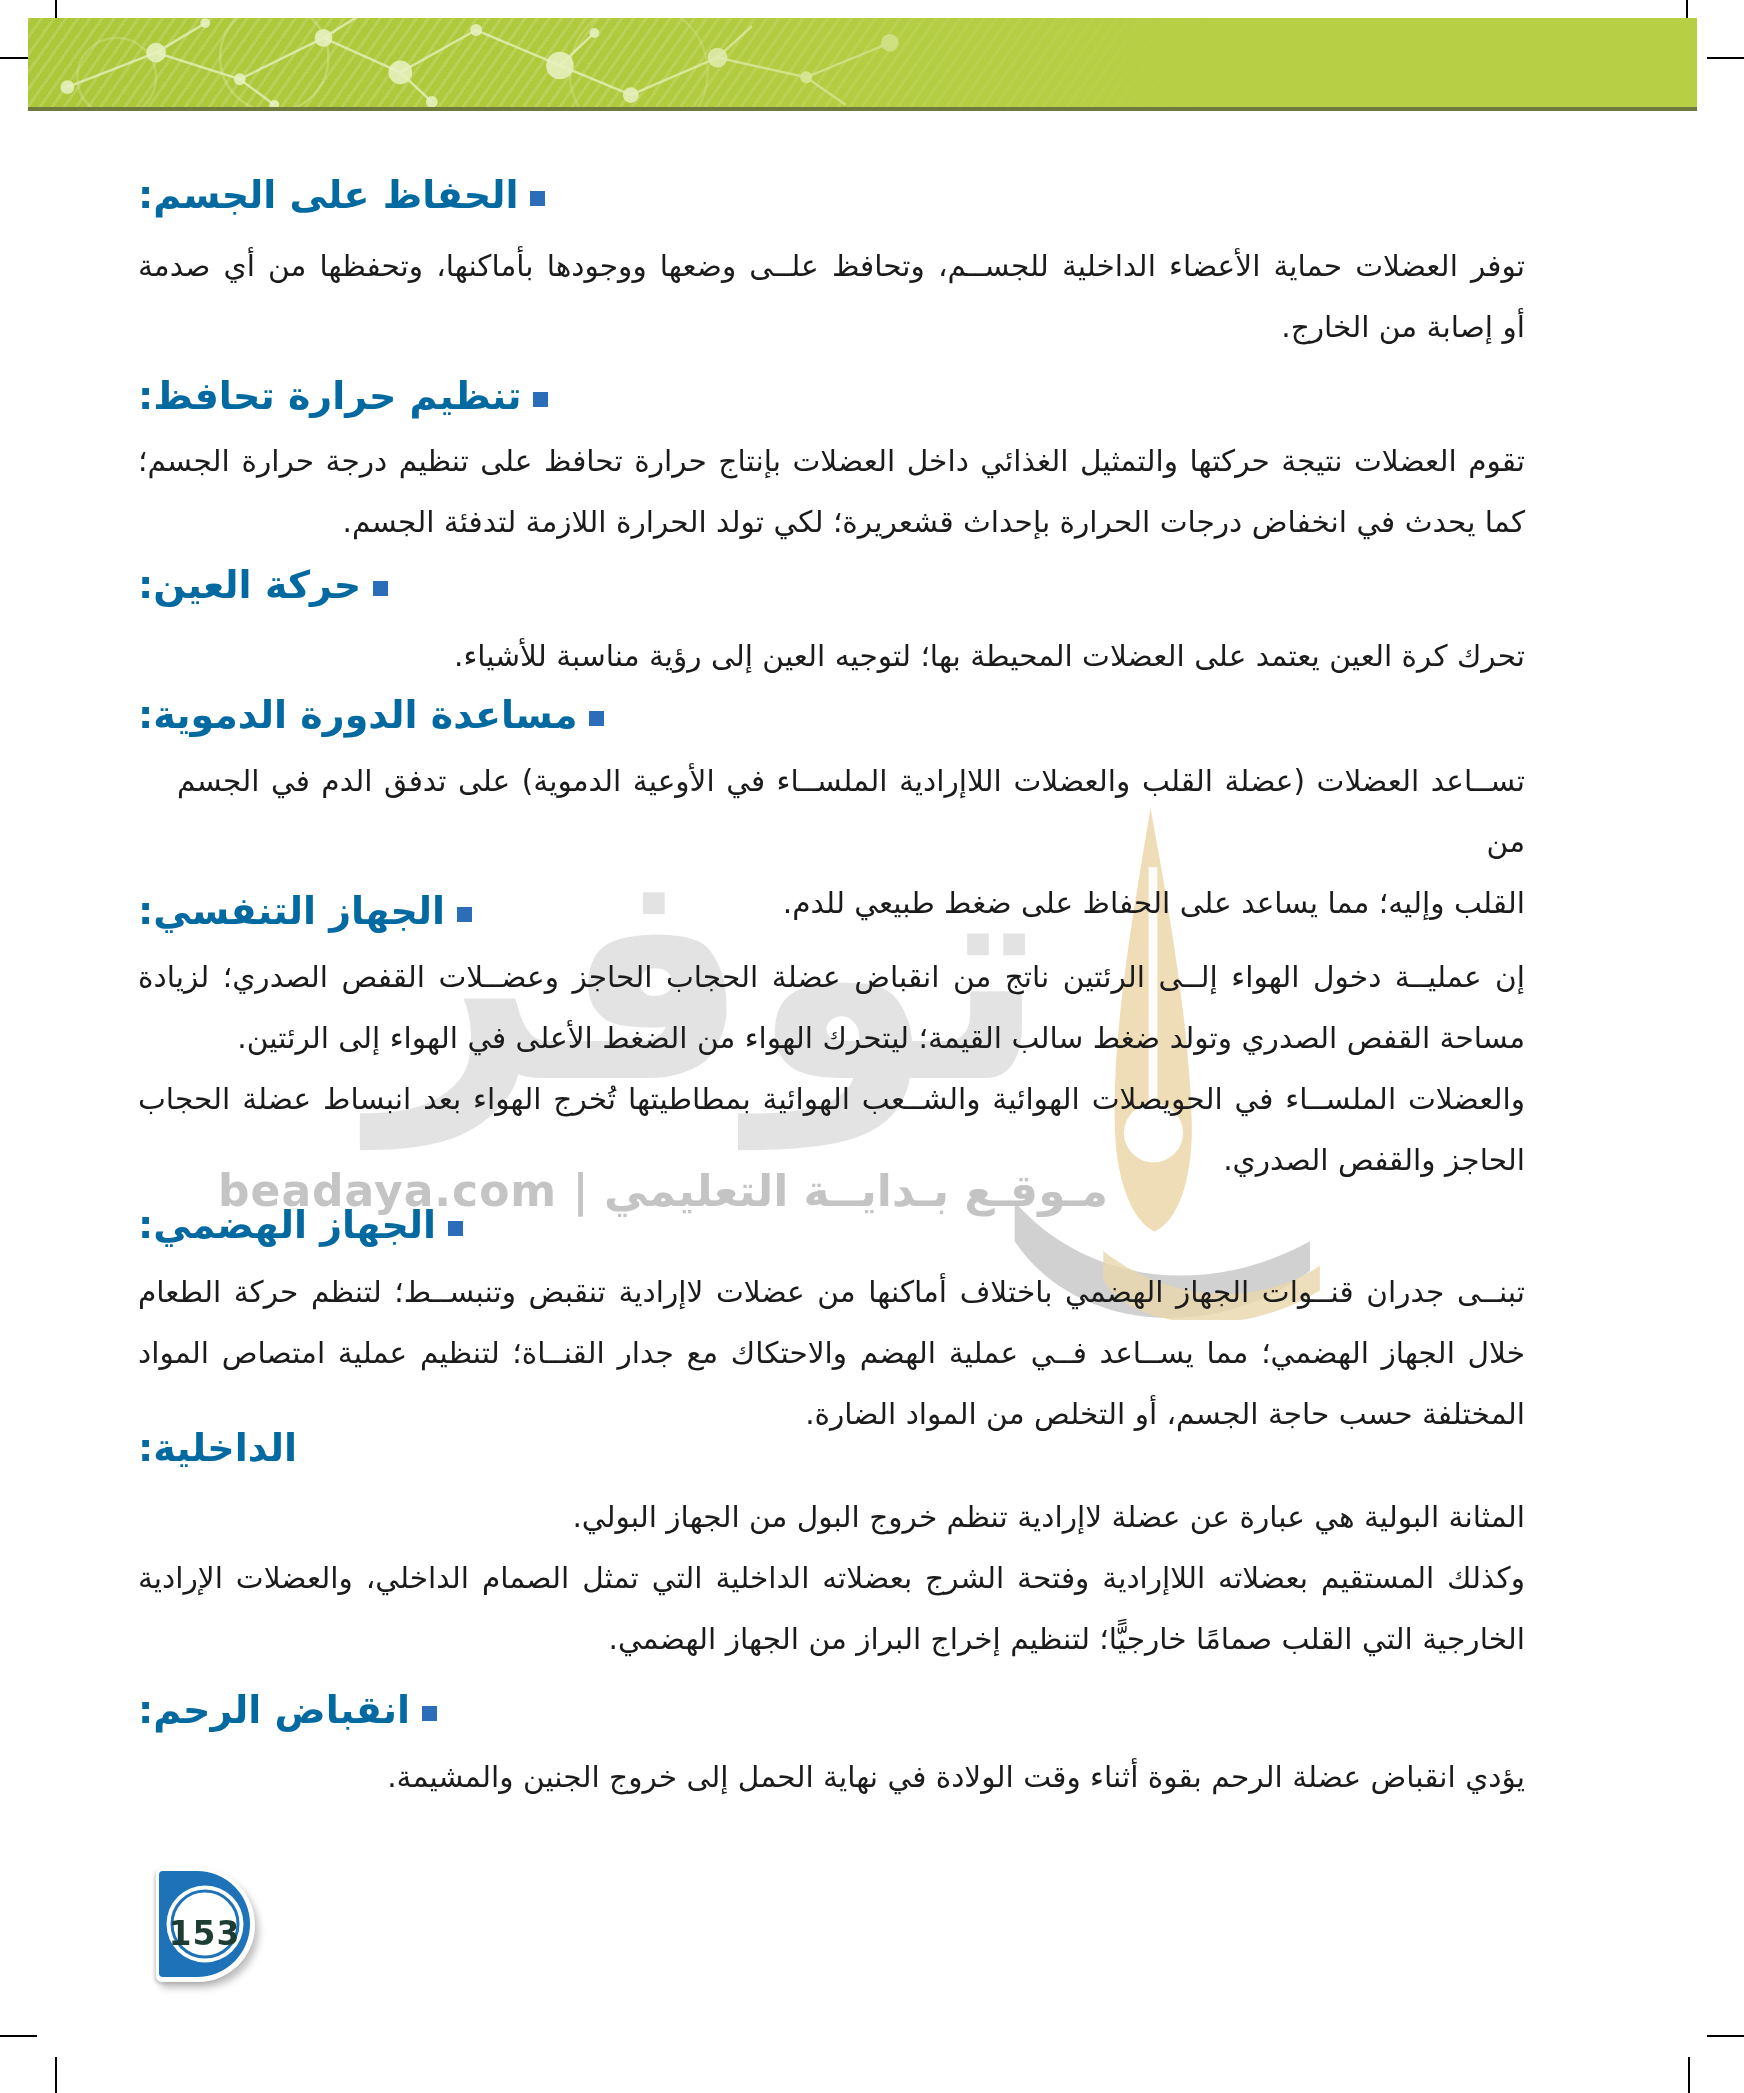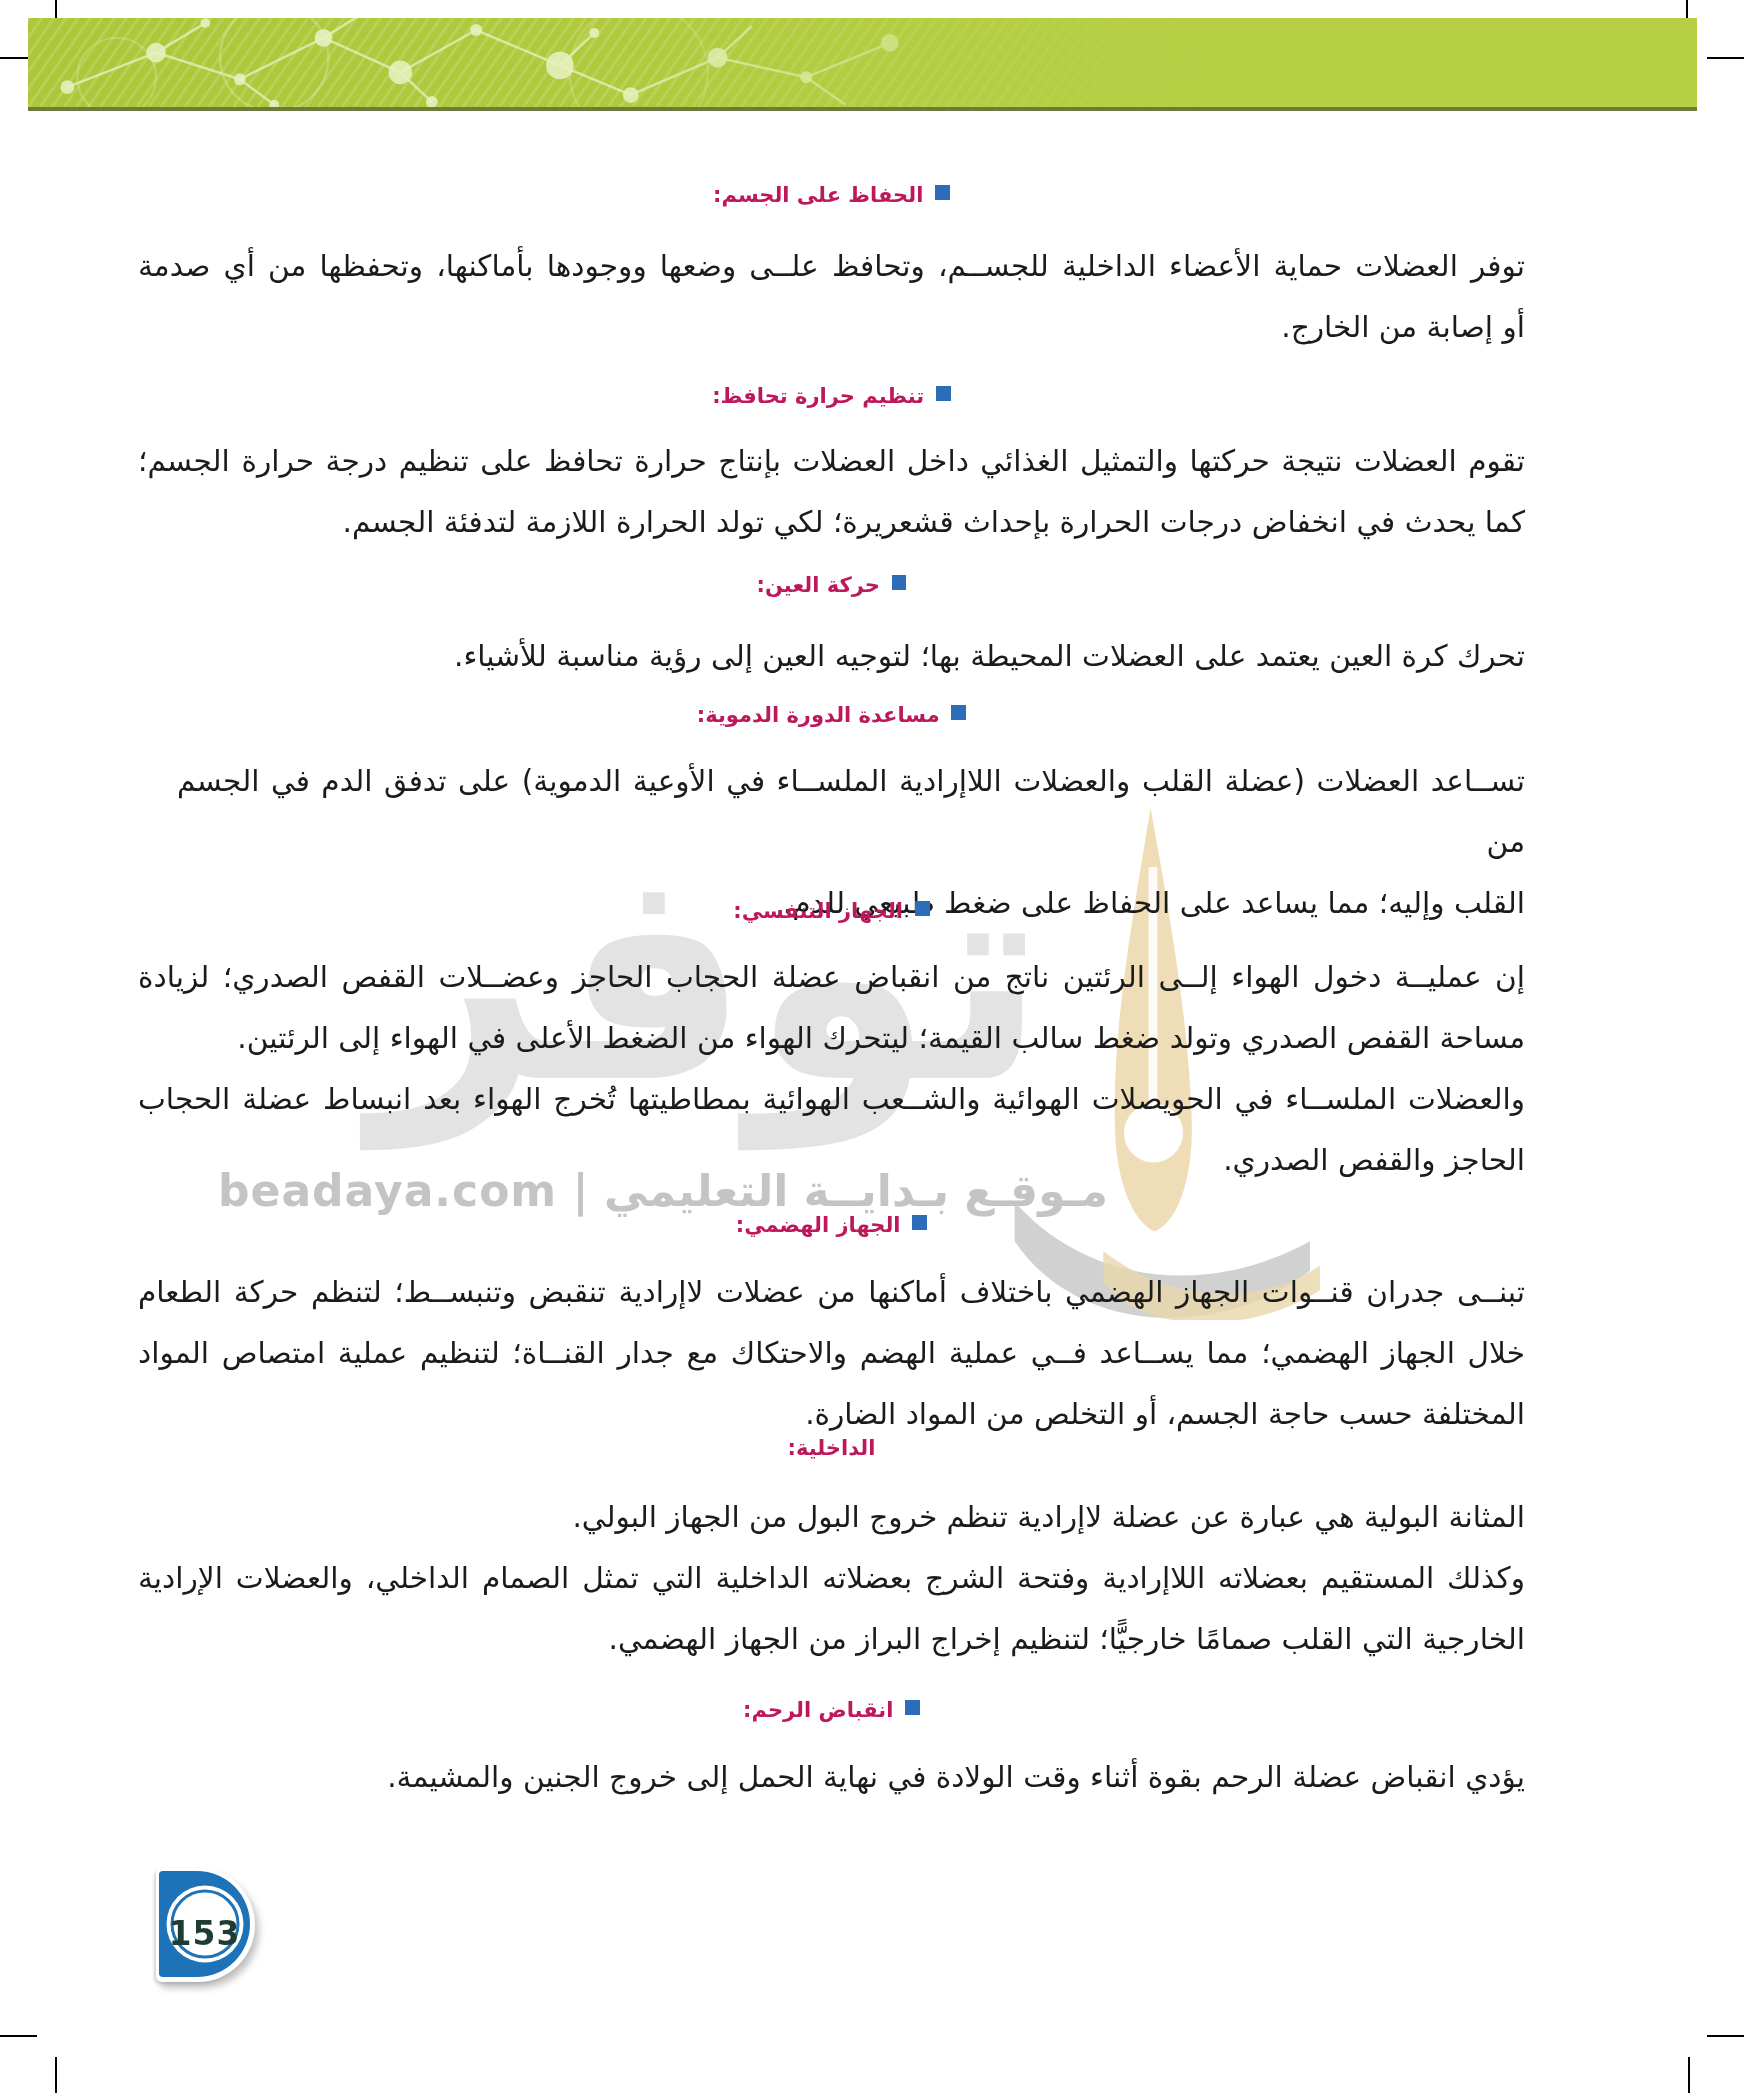--- a/index.html
+++ b/index.html
@@ -32,21 +32,21 @@
   }
   .wm-caption{
     position:absolute;left:251px;top:1165px;width:857px;height:55px;
     font-size:44px;font-weight:bold;color:#c4c4c4;direction:rtl;
     text-align:center;letter-spacing:1px;z-index:0;white-space:nowrap;
   }
   .wm-pen{position:absolute;left:985px;top:808px;z-index:0;}
   
   .section{position:absolute;left:138px;width:1387px;direction:rtl;z-index:2;}
   .heading{
-    font-size:21px;font-weight:bold;color:#be185d;text-align:center;
+    font-size:38px;font-weight:bold;color:#0369a1;text-align:left;
     line-height:41px;white-space:nowrap;
   }
   .heading .bullet{
     display:inline-block;width:14.8px;height:14.8px;background:#2b6db8;
     margin-left:11.8px;vertical-align:2px;
   }
   .para{position:absolute;left:0;right:0;}
   .line{
     font-size:29.6px;font-weight:normal;color:#1b1b1b;line-height:61px;
     text-align:justify;text-align-last:justify;

